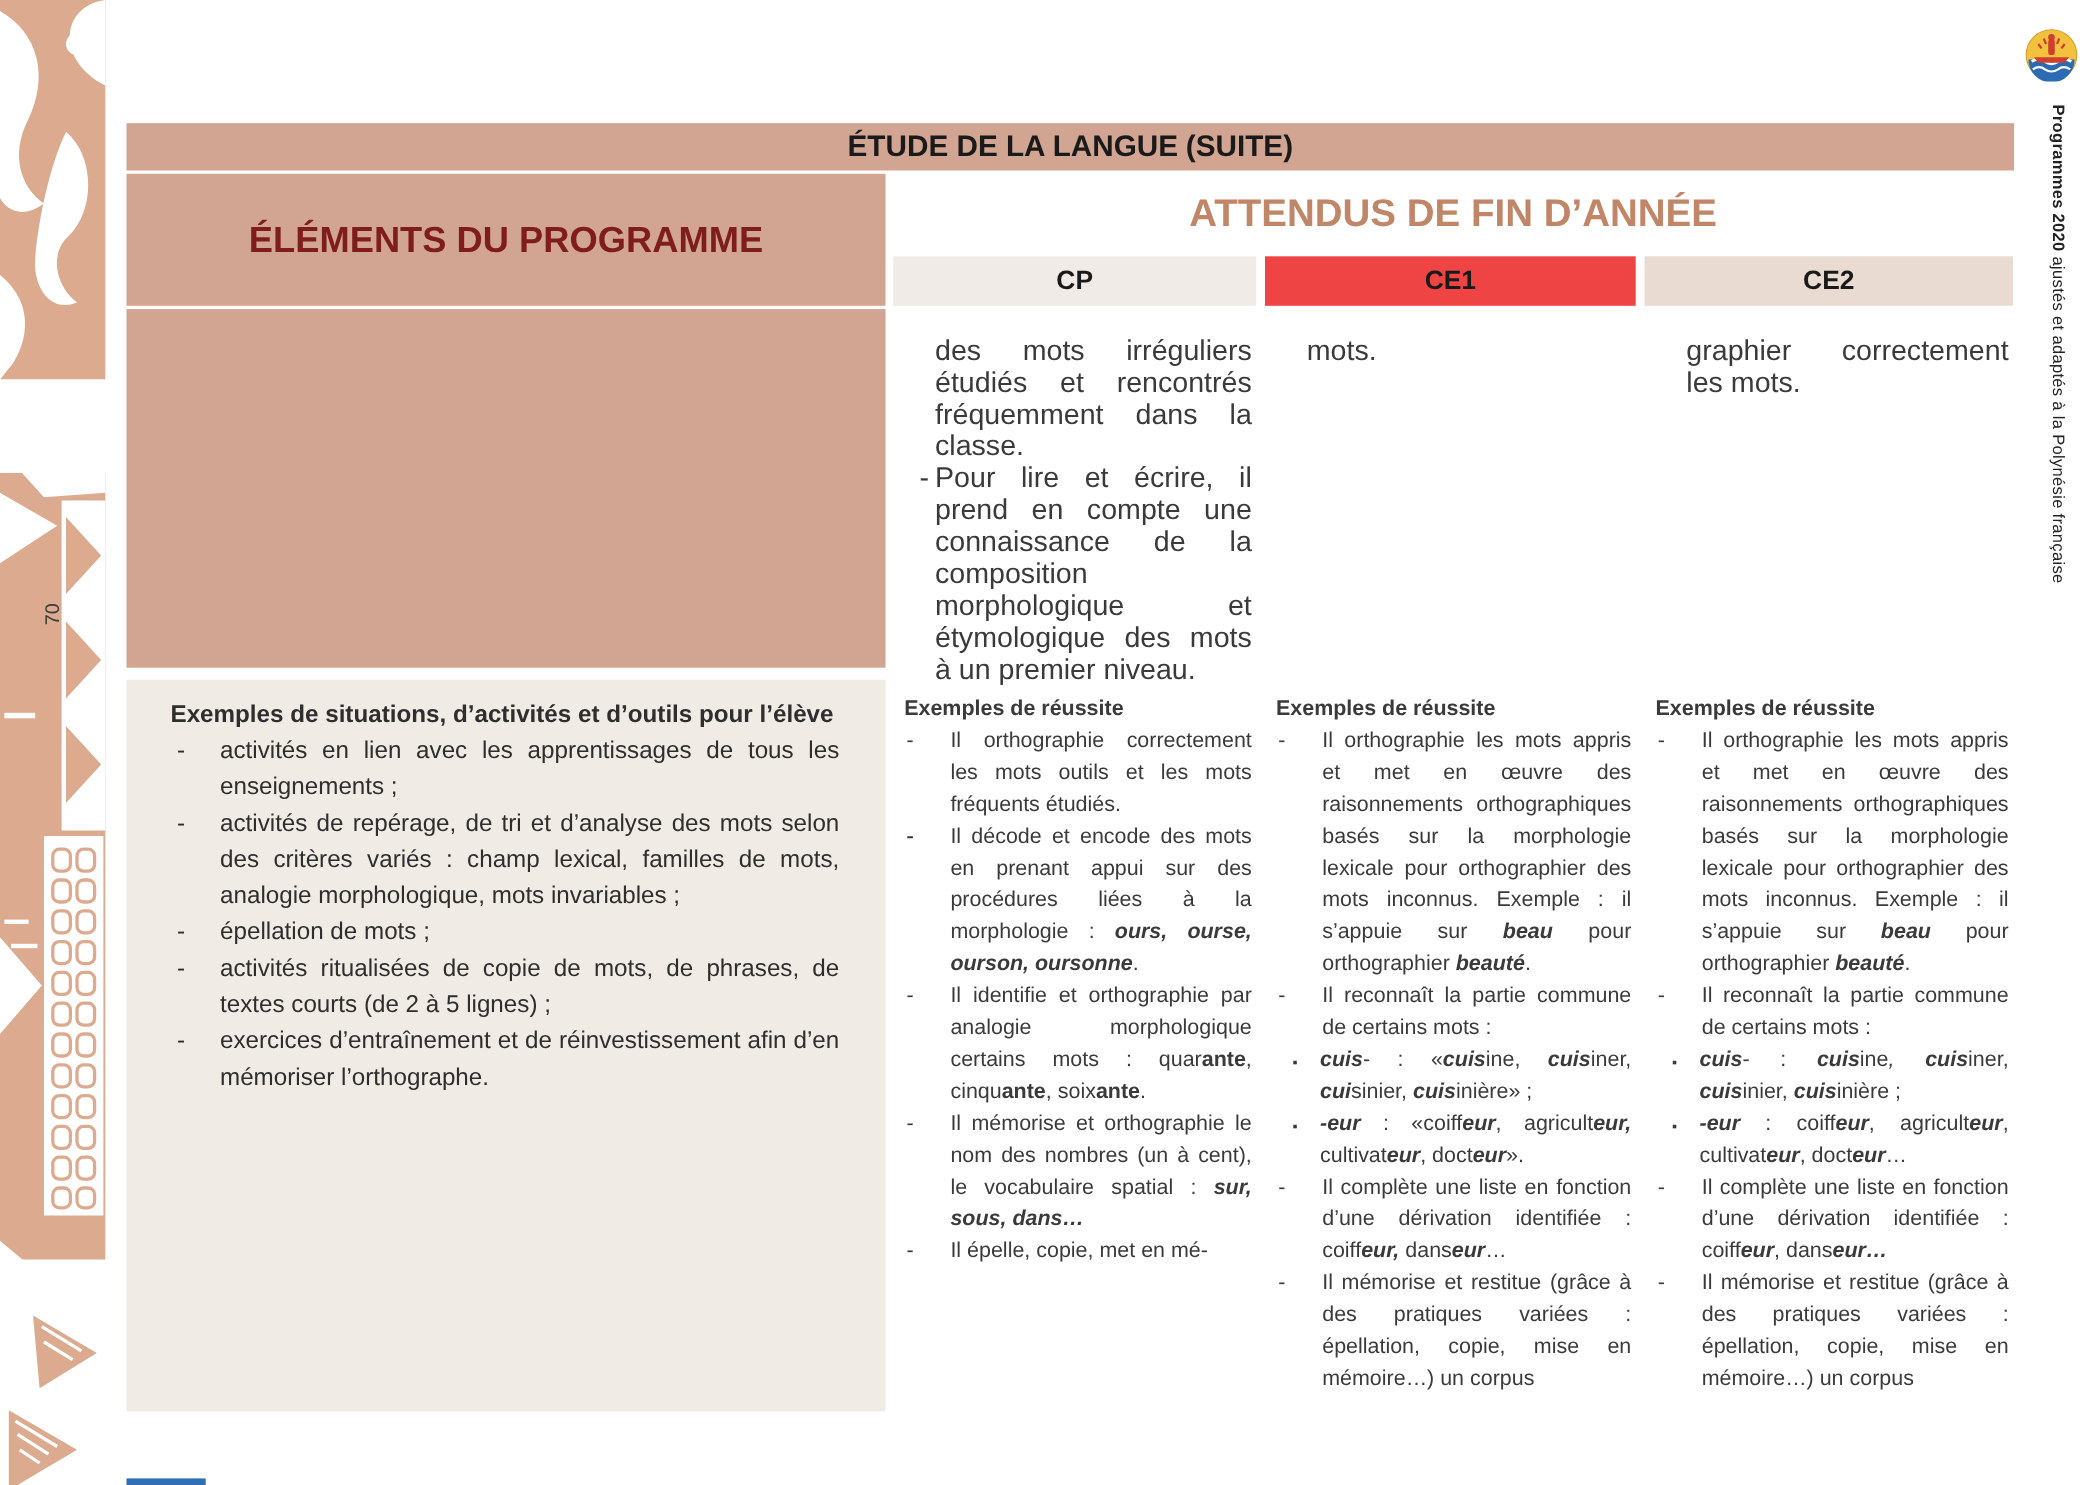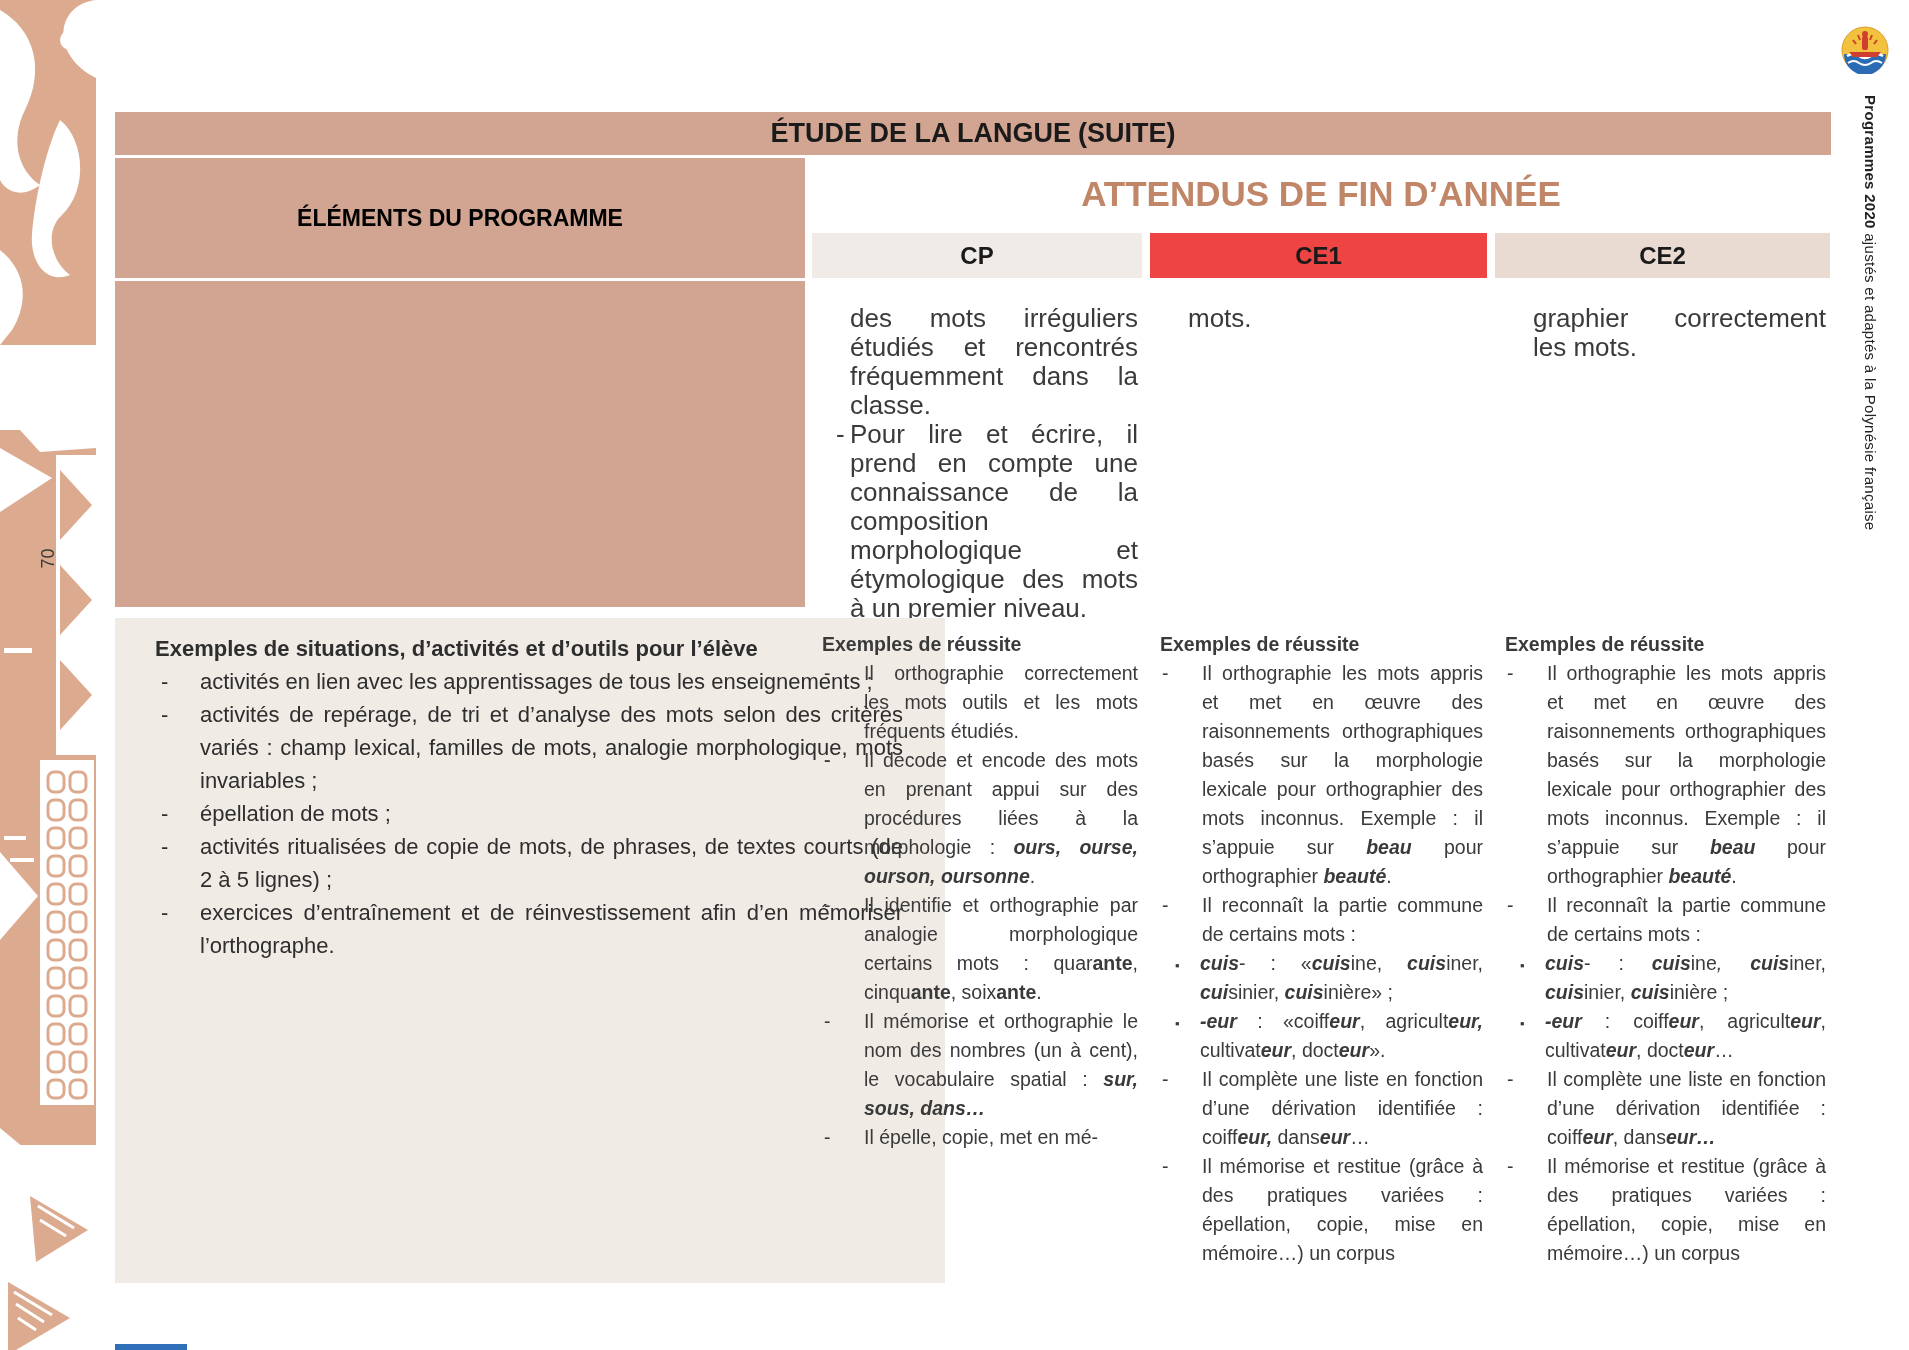--- a/index.html
+++ b/index.html
@@ -13,37 +13,37 @@
   
   #polynesia-logo{left:1841px;top:26px;width:48px;height:48px;}
   #side-note{left:1862px;top:95px;writing-mode:vertical-rl;font-size:15px;color:#222;letter-spacing:.3px;white-space:nowrap;}
   #side-note b{font-weight:bold;}
   
   #banner{left:115px;top:112px;width:1716px;height:43px;background:#d2a492;
           display:flex;align-items:center;justify-content:center;font-size:27px;color:#1a1a1a;text-align:right;}
   #banner .t-main{font-weight:bold;}
   #banner .t-suffix{font-weight:bold;margin-left:7px;}
   #left-header-cell{left:115px;top:158px;width:690px;height:120px;background:#d2a492;
-          display:flex;align-items:center;justify-content:center;font-size:23px;font-weight:bold;color:#000000;}
+          display:flex;align-items:center;justify-content:center;font-size:33px;font-weight:bold;color:#7f1d1d;}
   #attendus-header{left:812px;top:158px;width:1018px;height:72px;display:flex;align-items:center;justify-content:center;
           font-size:35px;font-weight:bold;color:#c08667;}
   .grade-cell{top:233px;height:45px;display:flex;align-items:center;justify-content:center;
           font-size:24px;font-weight:bold;color:#1a1a1a;}
   #grade-cp {left:812px;width:330px;background:#f1ebe8;}
   #grade-ce1{left:1150px;width:337px;background:#ef4444;}
   #grade-ce2{left:1495px;width:335px;background:#e9dad2;}
   
   #tan-empty-cell{left:115px;top:281px;width:690px;height:326px;background:#d2a492;}
   .cont-cell{top:281px;height:326px;font-size:26px;line-height:29px;text-align:justify;color:#3a3a3a;
              padding-top:23px;box-sizing:border-box;}
   #cont-cp {left:812px;width:330px;}
   #cont-ce1{left:1150px;width:337px;}
   #cont-ce2{left:1495px;width:335px;}
   
-  #ex-left{left:115px;top:618px;width:830px;height:665px;background:#f0ebe5;box-sizing:border-box;
+  #ex-left{left:115px;top:618px;width:690px;height:665px;background:#f0ebe5;box-sizing:border-box;
            padding:14px 42px 0 40px;font-size:22px;line-height:33px;text-align:justify;color:#2e2e2e;}
   .ex-col{top:618px;height:665px;box-sizing:border-box;padding:12px 4px 0 10px;
           font-size:19.5px;line-height:29px;text-align:justify;color:#3a3a3a;}
   #ex-cp {left:812px;width:330px;}
   #ex-ce1{left:1150px;width:337px;}
   #ex-ce2{left:1495px;width:335px;}
   .ex-heading{font-weight:bold;text-align:left;}
   
   .item{position:relative;padding-left:42px;}
   .item .mk{position:absolute;left:2px;top:0;}

